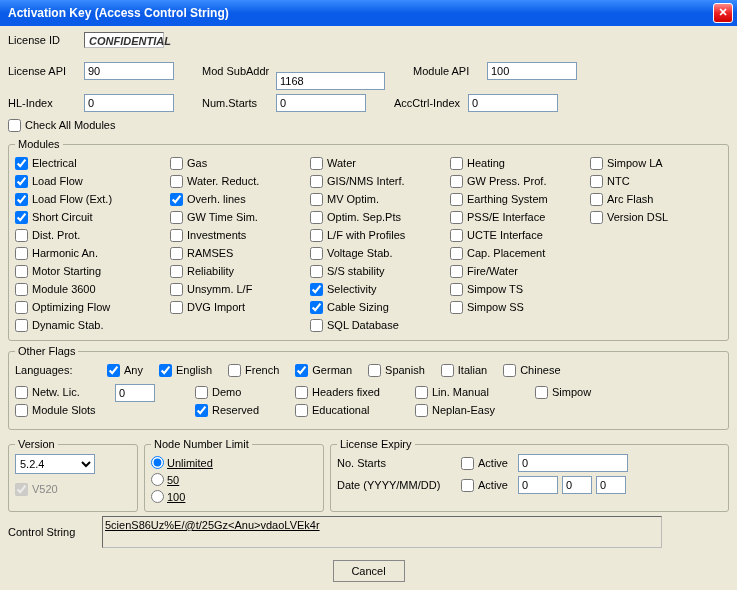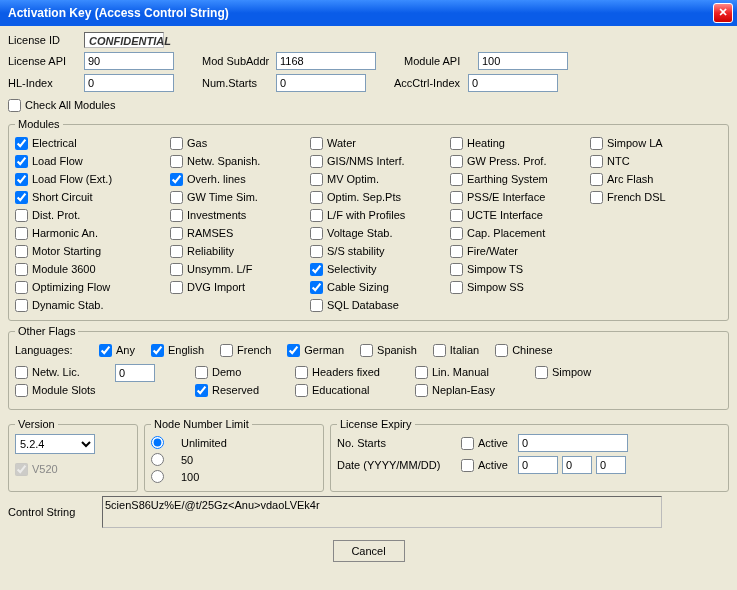--- a/index.html
+++ b/index.html
@@ -91,22 +91,23 @@
     font-size: 11px;
   }
   textarea.ctrlstr {
     width: 560px; height: 32px;
     border: 1px inset #bbb;
     background: #ece9d8;
     font-family: inherit;
     font-size: 11px;
     resize: none;
     padding: 2px;
-  }
-  .rad { display:flex; align-items:center; gap:17px; height:17px;}
+    text-decoration: underline;
+  }
+  .rad { display:flex; align-items:center; gap:3px; height:17px;text-decoration:underline;}
   .disabled { color:#888; }
 </style>
 </head>
 <body>
 
 <div class="titlebar">
   <span class="title">Activation Key (Access Control String)</span>
   <div class="close-btn">✕</div>
 </div>
 
@@ -114,21 +115,21 @@
 
   <div class="row">
     <span class="lbl">License ID</span>
     <span class="ro" style="width:80px">CONFIDENTIAL</span>
   </div>
   <div class="row">
     <span class="lbl">License API</span>
     <input type="text" style="width: 90px;" value="90">
     <span style="width:20px"></span>
     <span class="lbl2">Mod SubAddr</span>
-    <input type="text" style="width: 100px;" value="1168">
+    <input type="text" style="width: 109px; margin-top: 20px;" value="1168">
     <span style="width:20px"></span>
     <span class="lbl2">Module API</span>
     <input type="text" style="width: 90px;" value="100">
   </div>
   <div class="row">
     <span class="lbl">HL-Index</span>
     <input type="text" style="width: 90px;" value="0">
     <span style="width:20px"></span>
     <span class="lbl2">Num.Starts</span>
     <input type="text" style="width: 90px;" value="0">
@@ -186,21 +187,21 @@
             <span>Dynamic Stab.</span>
           </div>
         </div>
       <div class="modcol" id="mod-c2" style="width:140px">
           <div class="chk">
             <input type="checkbox" style="">
             <span>Gas</span>
           </div>
           <div class="chk">
             <input type="checkbox" style="">
-            <span>Netw. Spanish.</span>
+            <span>Water. Reduct.</span>
           </div>
           <div class="chk">
             <input type="checkbox" checked="" style="">
             <span>Overh. lines</span>
           </div>
           <div class="chk">
             <input type="checkbox" style="">
             <span>GW Time Sim.</span>
           </div>
           <div class="chk">
@@ -312,29 +313,29 @@
           <div class="chk">
             <input type="checkbox" style="">
             <span>NTC</span>
           </div>
           <div class="chk">
             <input type="checkbox" style="">
             <span>Arc Flash</span>
           </div>
           <div class="chk">
             <input type="checkbox" style="">
-            <span>French DSL</span>
+            <span>Version DSL</span>
           </div>
         </div>
     </div>
   </fieldset>
 
   <fieldset>
     <legend>Other Flags</legend>
-    <div class="row" style="gap:4px">
+    <div class="row" style="gap:12px">
       <span style="width:80px">Languages:</span>
       <div id="lang-row" style="display:flex;gap:16px">
           <div class="chk">
             <input type="checkbox" checked="" style="">
             <span>Any</span>
           </div>
           <div class="chk">
             <input type="checkbox" checked="" style="">
             <span>English</span>
           </div>

